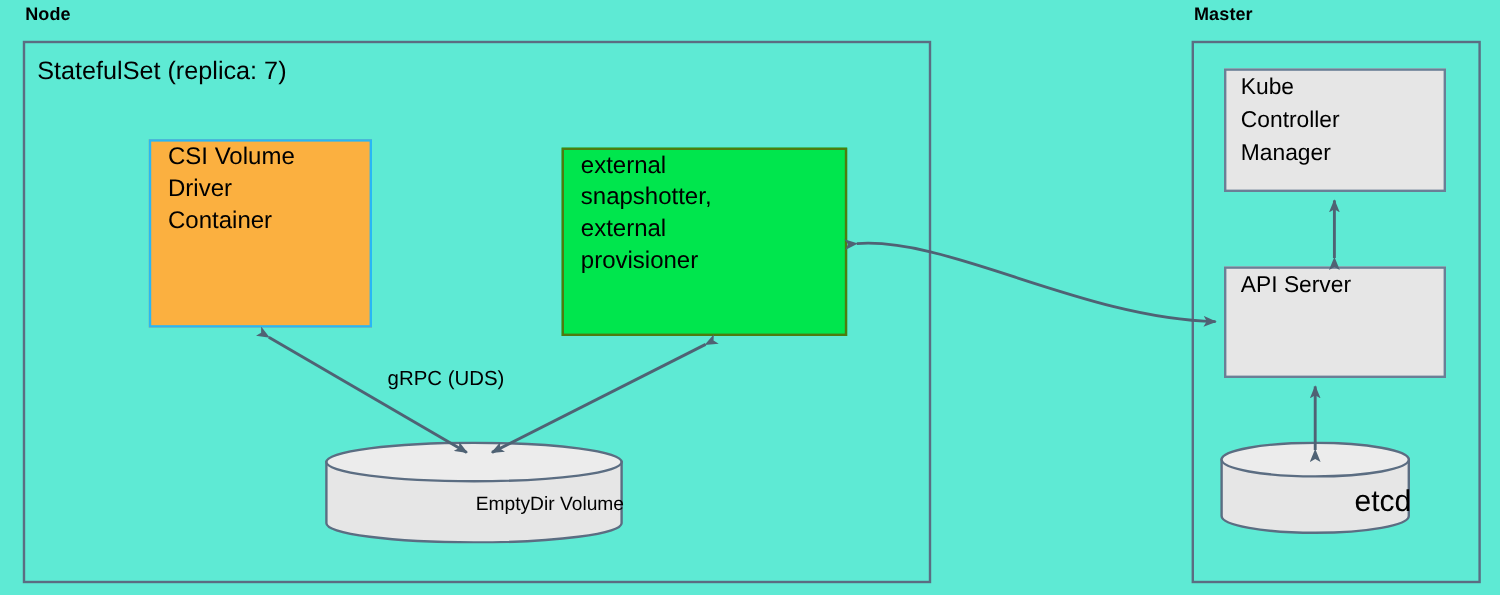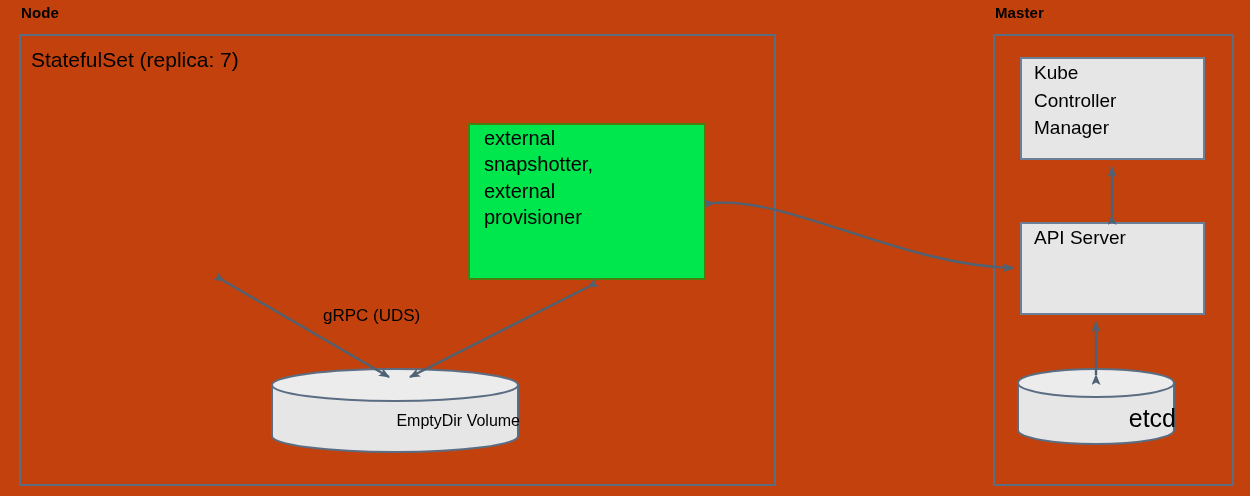--- a/index.html
+++ b/index.html
@@ -4,21 +4,21 @@
 <style>
   html, body {
     margin: 0;
     padding: 0;
     background: #ffffff;
   }
   #canvas {
     position: relative;
     width: 1250px;
     height: 496px;
-    background: #c2410c;
+    background: #5eead4;
     font-family: "Liberation Sans", sans-serif;
     overflow: hidden;
   }
   .group-label {
     position: absolute;
     font-weight: bold;
     font-size: 15px;
     color: #000000;
     letter-spacing: 0.1px;
     white-space: nowrap;
@@ -97,20 +97,25 @@
 <div id="canvas">
 
   <div class="group-label" style="left:21px; top:4px;">Node</div>
   <div class="group-label" style="left:995px; top:4px;">Master</div>
 
   <div class="frame" style="left:19px; top:34px; width:757px; height:452px;"></div>
   <div class="frame-title" style="left:31px; top:48px;">StatefulSet (replica: 7)</div>
 
   <div class="frame" style="left:993px; top:34px; width:241px; height:452px;"></div>
 
+  <div class="node-box box-orange" style="left:124px; top:116px; width:186px; height:157px;">
+    <div class="line">CSI Volume</div>
+    <div class="line">Driver</div>
+    <div class="line">Container</div>
+  </div>
 
   <div class="node-box box-green" style="left:468px; top:123px; width:238px; height:157px;">
     <div class="line">external</div>
     <div class="line">snapshotter,</div>
     <div class="line">external</div>
     <div class="line">provisioner</div>
   </div>
 
   <div class="cylinder" style="left:270px; top:368px; width:250px; height:85px;">
     <svg width="250" height="85" viewBox="0 0 250 85">

